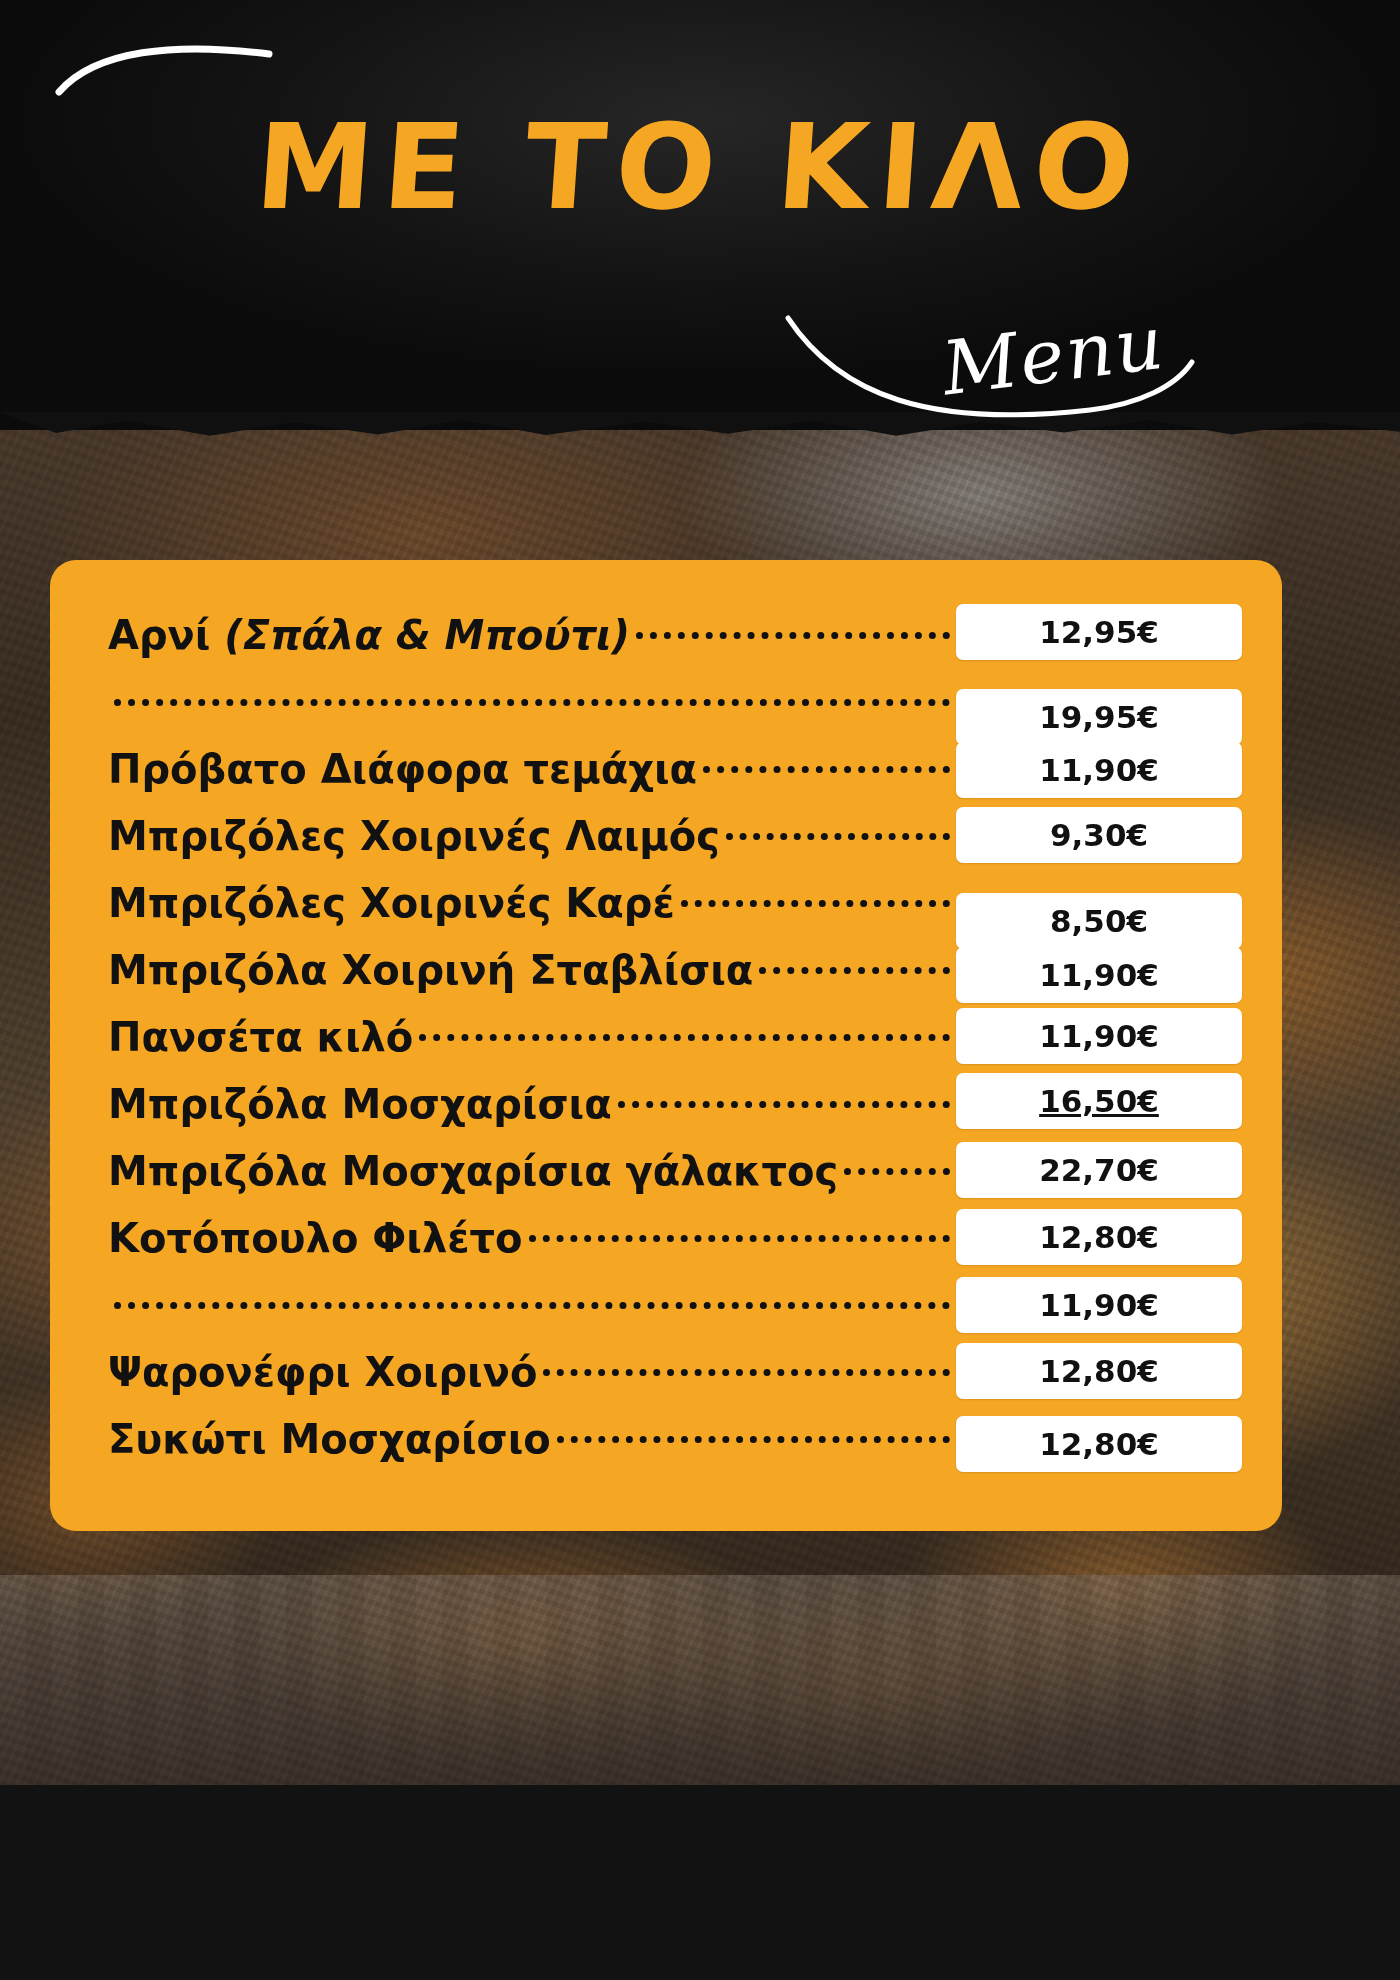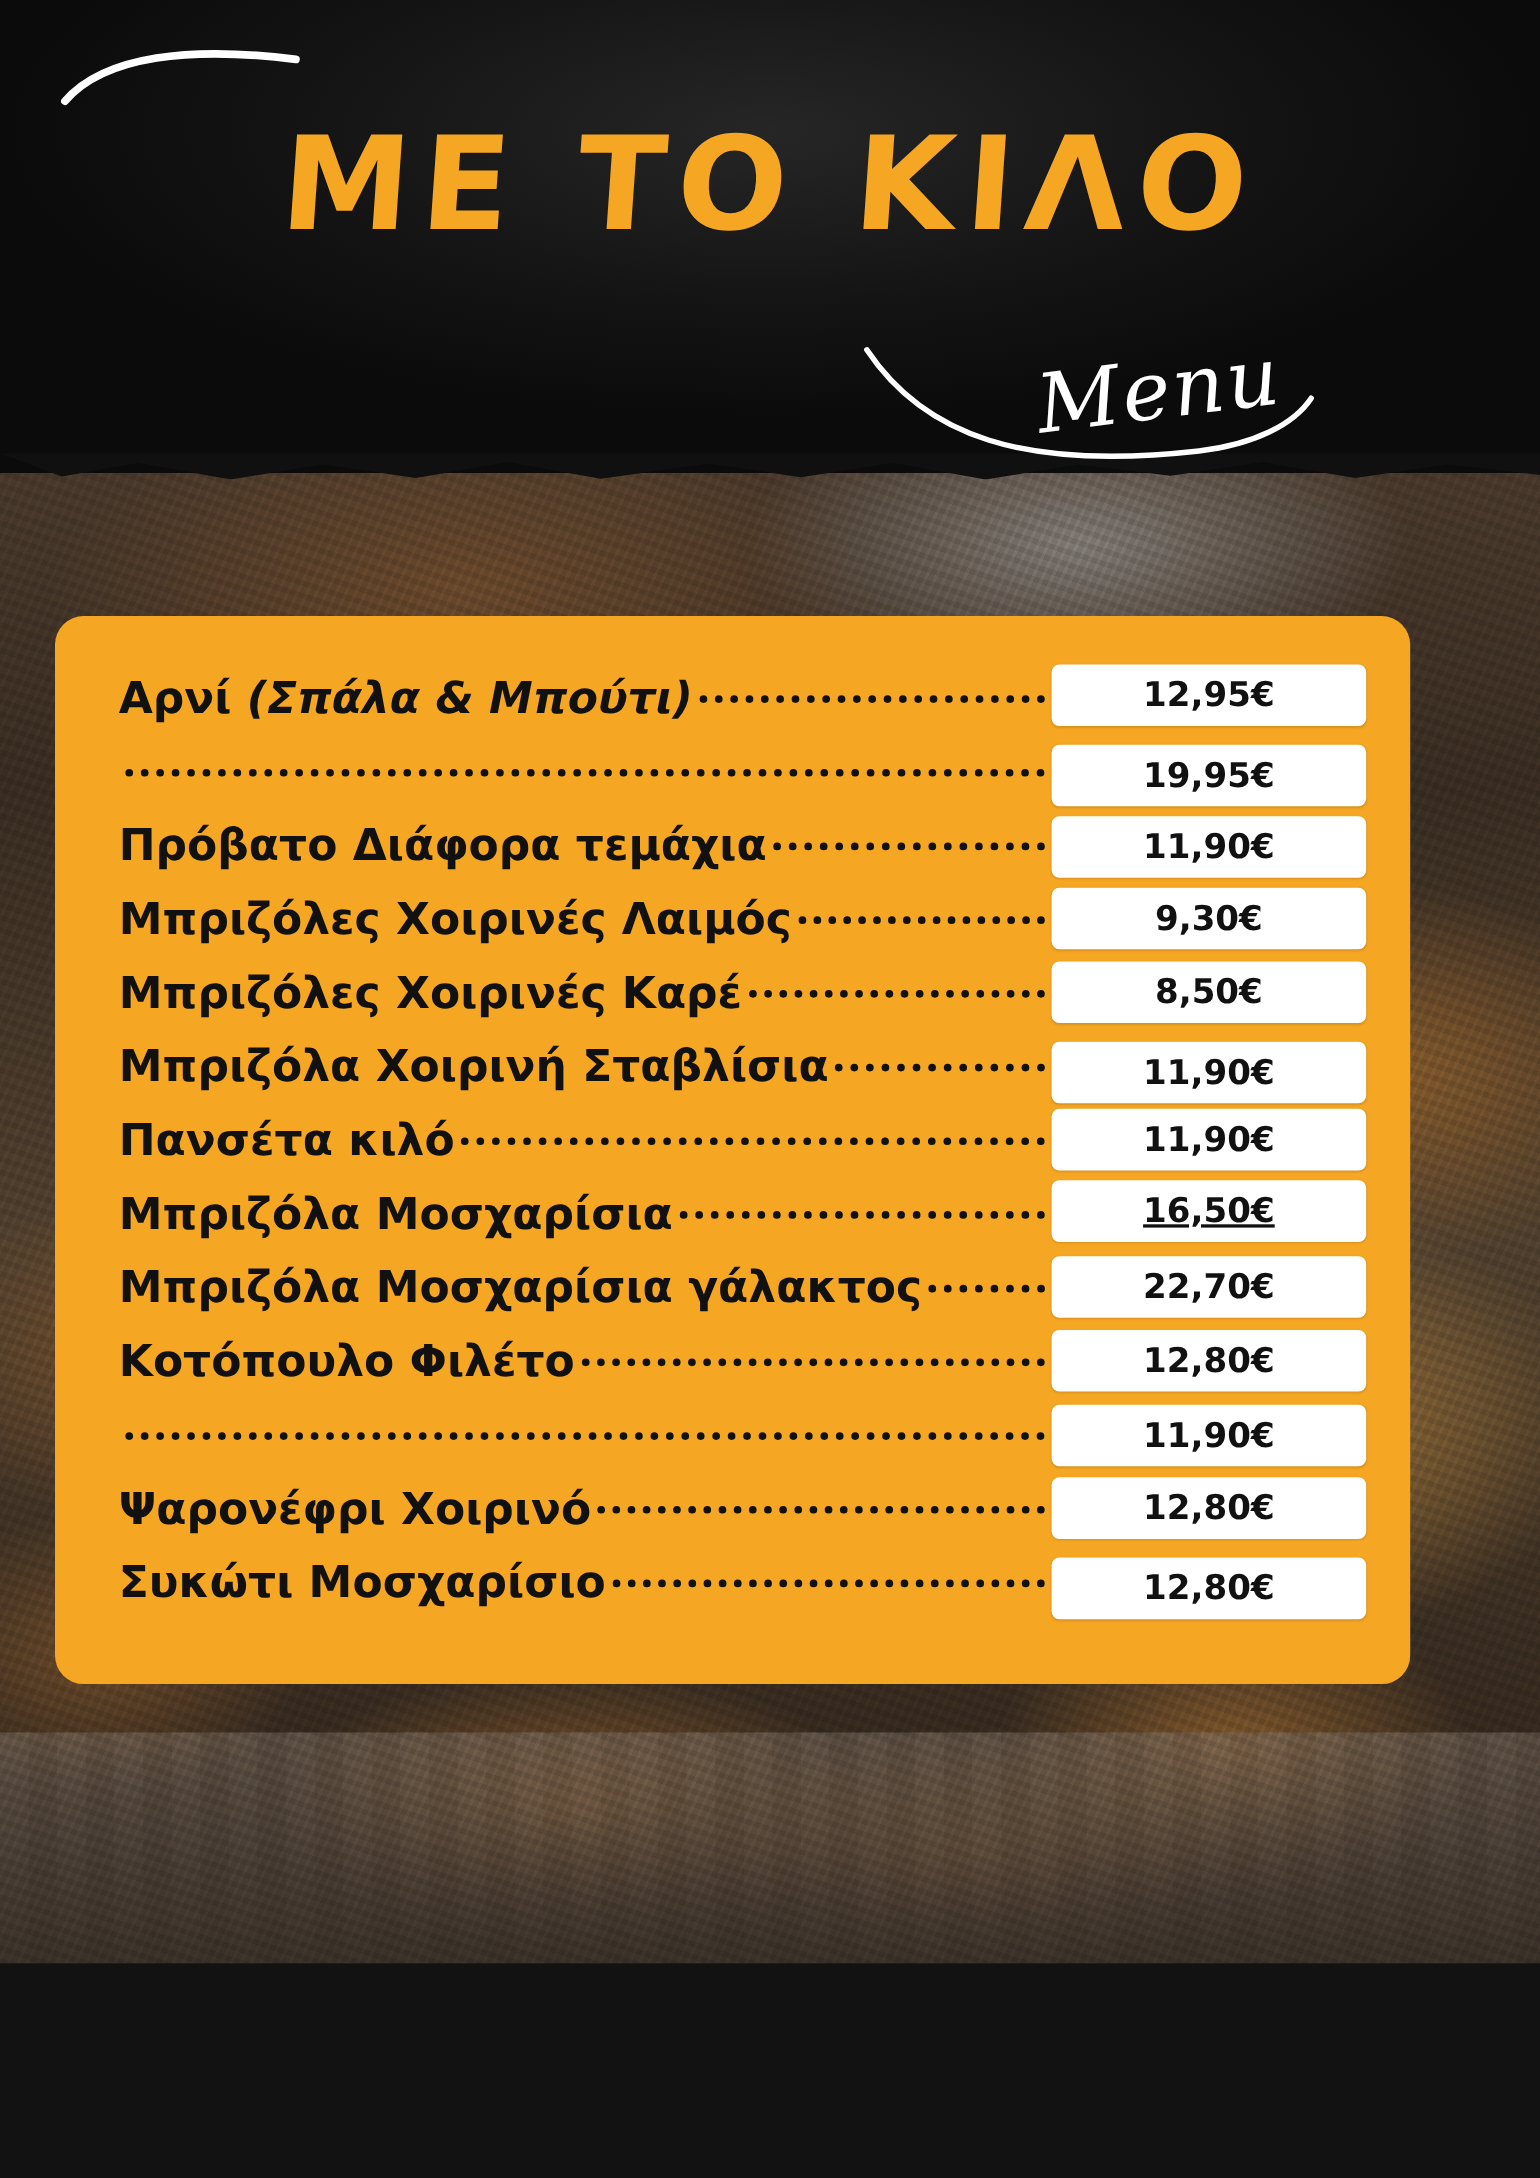--- a/index.html
+++ b/index.html
@@ -165,24 +165,24 @@
     font-weight: bold;
     font-size: 31px;
     display: flex;
     align-items: center;
     justify-content: center;
     box-shadow: 0 1px 2px rgba(0,0,0,0.12);
   }
 
   
   .row:nth-child(1)  .price-box { margin-top: -2px; }
-  .row:nth-child(2)  .price-box { margin-top: 4px; }
+  .row:nth-child(2)  .price-box { margin-top: 16px; }
   .row:nth-child(3)  .price-box { margin-top: 2px; }
   .row:nth-child(4)  .price-box { margin-top: 0px; }
-  .row:nth-child(5)  .price-box { margin-top: 0; }
+  .row:nth-child(5)  .price-box { margin-top: 19px; }
   .row:nth-child(6)  .price-box { margin-top: 6px; }
   .row:nth-child(7)  .price-box { margin-top: 0px; }
   .row:nth-child(8)  .price-box { margin-top: -2px; text-decoration: underline; }
   .row:nth-child(9)  .price-box { margin-top: 0px; }
   .row:nth-child(10) .price-box { margin-top: 0px; }
   .row:nth-child(11) .price-box { margin-top: 1px; }
   .row:nth-child(12) .price-box { margin-top: 0px; }
   .row:nth-child(13) .price-box { margin-top: 6px; }
 
   .bottom-band {

